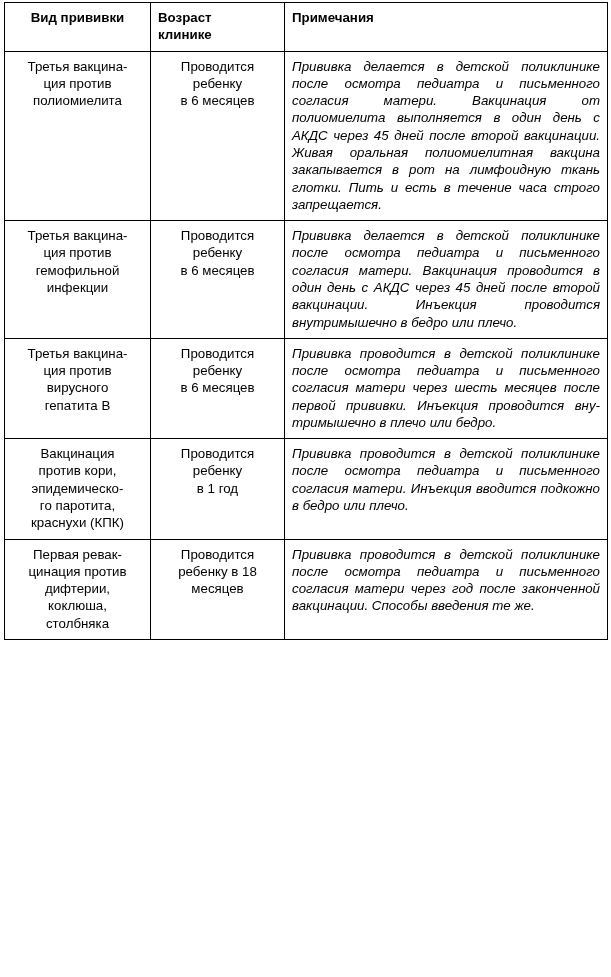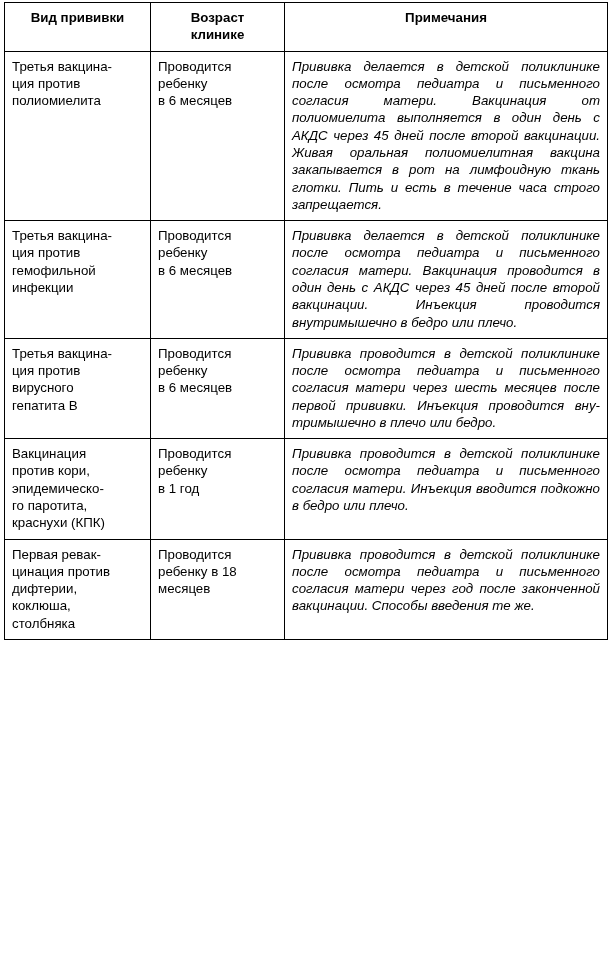--- a/index.html
+++ b/index.html
@@ -32,33 +32,33 @@
 
   table.vaccine-table th,
   table.vaccine-table td {
     border: 1px solid #000000;
     vertical-align: top;
     padding: 6px 7px 7px 7px;
     font-size: 13.3px;
     line-height: 1.30;
   }
   thead th {
-    text-align: center;
+    text-align: left;
     font-weight: bold;
     font-size: 13.6px;
     line-height: 1.28;
     padding-top: 11px;
     padding-bottom: 13px;
   }
   thead th.hdr-left {
     text-align: center;
   }
   td.col-name,
   td.col-age {
-    text-align: left;
+    text-align: center;
   }
   td.col-notes {
     text-align: justify;
     text-align-last: left;
     hyphens: manual;
     font-style: italic;
   }
 </style>
 </head>
 <body>

